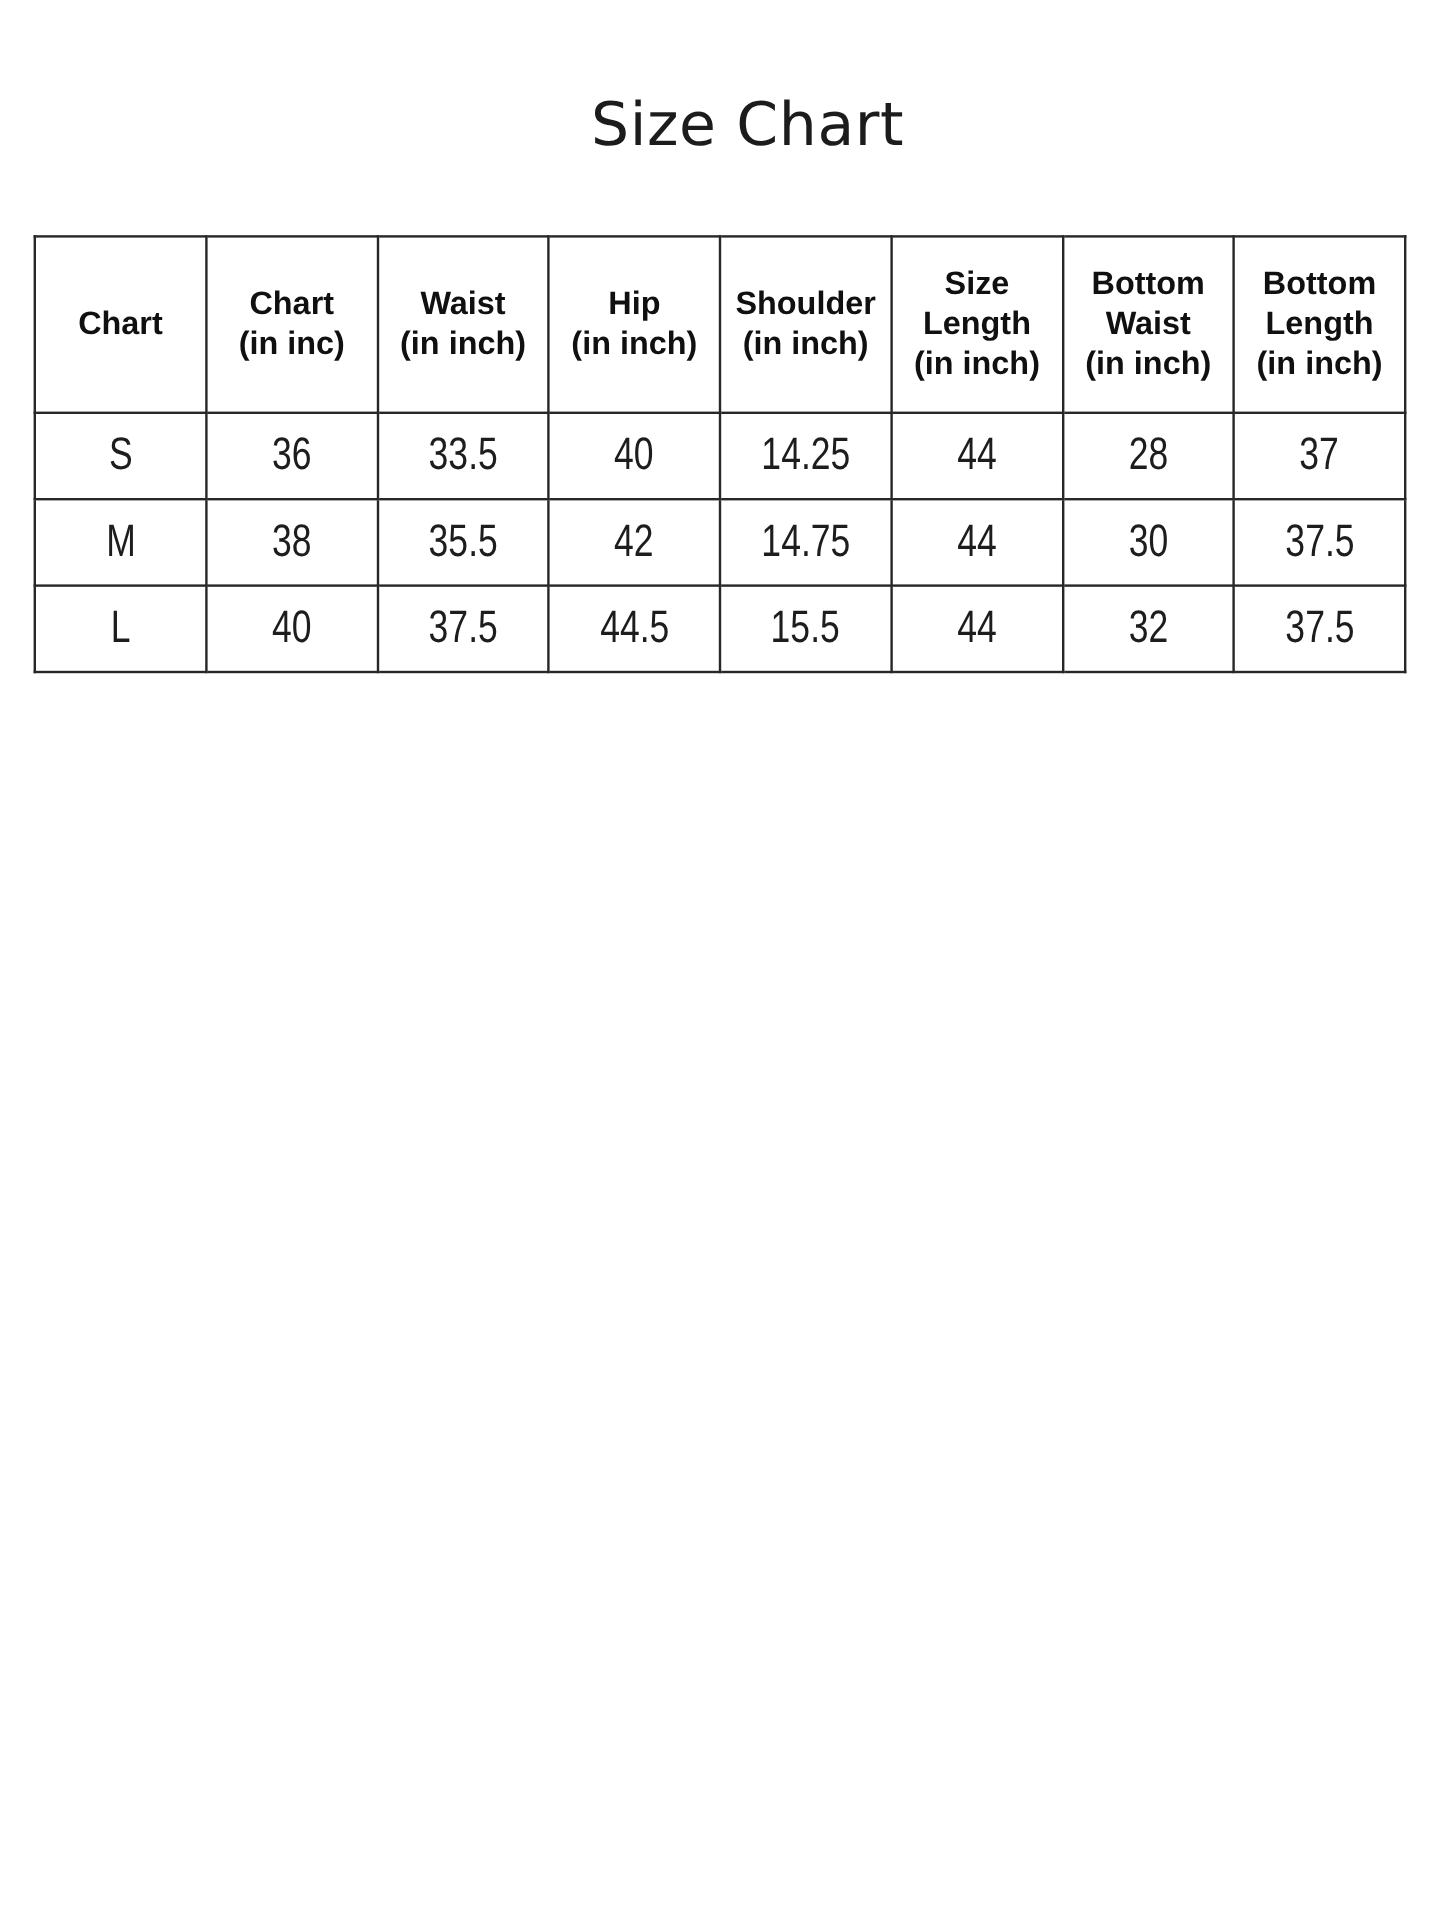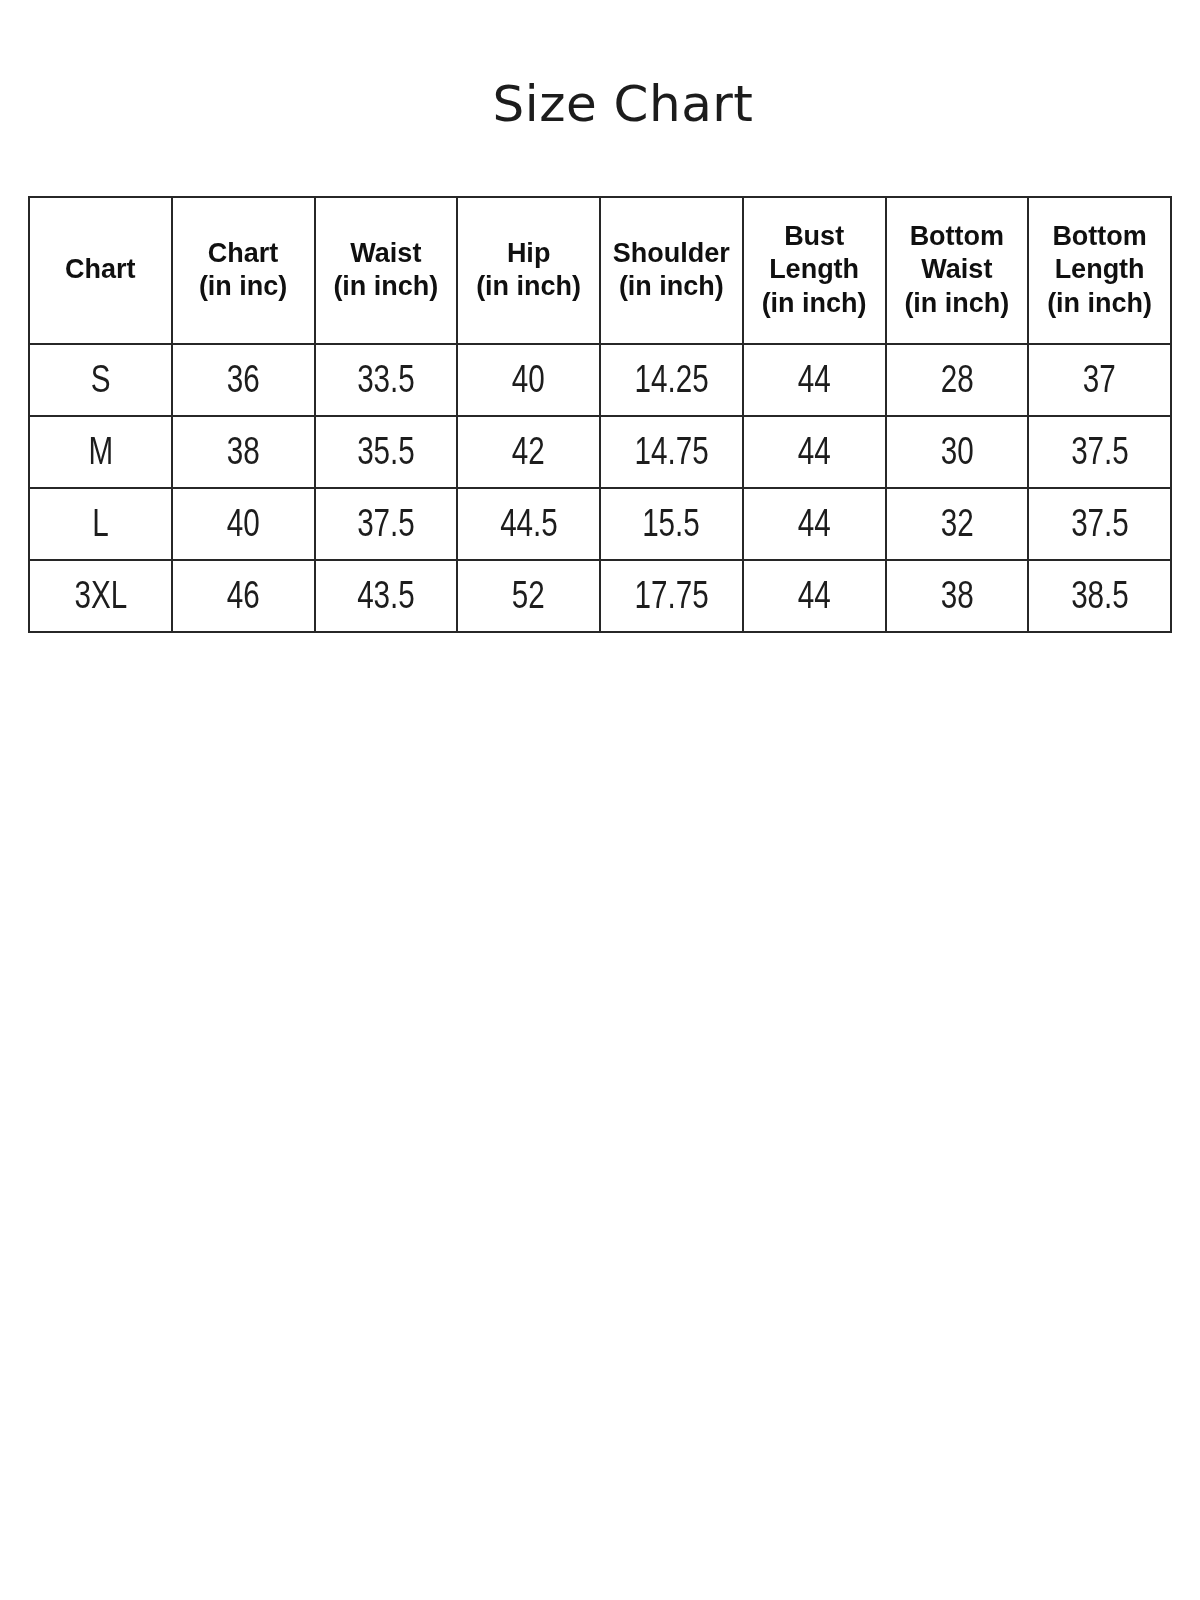--- a/index.html
+++ b/index.html
@@ -84,21 +84,21 @@
           </th>
           <th>
             <span class="hline">Hip</span>
             <span class="hline">(in inch)</span>
           </th>
           <th>
             <span class="hline">Shoulder</span>
             <span class="hline">(in inch)</span>
           </th>
           <th>
-            <span class="hline">Bust</span>
+            <span class="hline">Size</span>
             <span class="hline">Length</span>
             <span class="hline">(in inch)</span>
           </th>
           <th>
             <span class="hline">Bottom</span>
             <span class="hline">Waist</span>
             <span class="hline">(in inch)</span>
           </th>
           <th>
             <span class="hline">Bottom</span>
@@ -131,25 +131,15 @@
         <tr>
           <td><span class="cond">L</span></td>
           <td><span class="cond">40</span></td>
           <td><span class="cond">37.5</span></td>
           <td><span class="cond">44.5</span></td>
           <td><span class="cond">15.5</span></td>
           <td><span class="cond">44</span></td>
           <td><span class="cond">32</span></td>
           <td><span class="cond">37.5</span></td>
         </tr>
-        <tr>
-          <td><span class="cond">3XL</span></td>
-          <td><span class="cond">46</span></td>
-          <td><span class="cond">43.5</span></td>
-          <td><span class="cond">52</span></td>
-          <td><span class="cond">17.75</span></td>
-          <td><span class="cond">44</span></td>
-          <td><span class="cond">38</span></td>
-          <td><span class="cond">38.5</span></td>
-        </tr>
       </tbody>
   </table>
 </div>
 
 </body></html>

